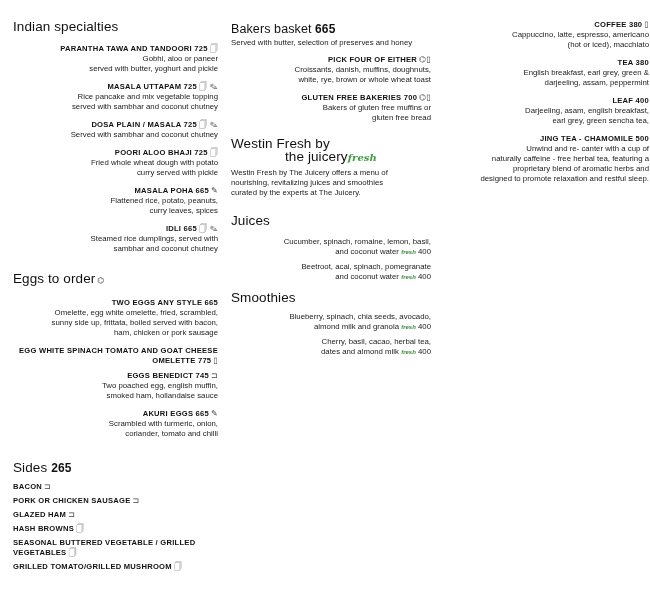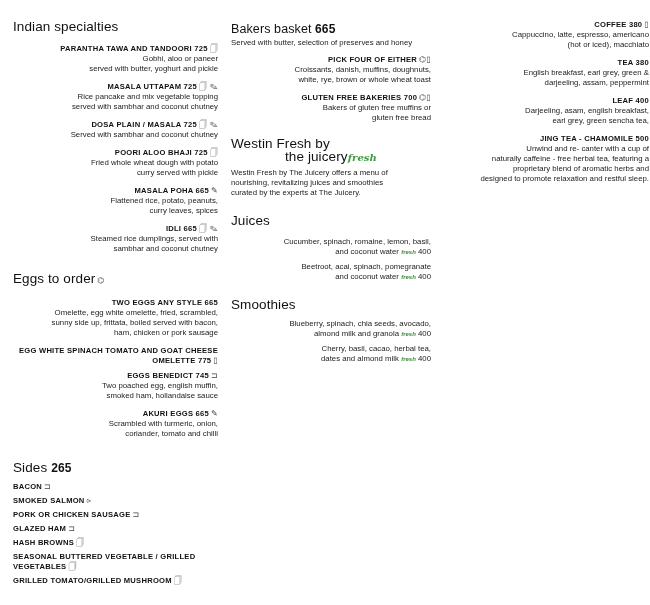--- a/index.html
+++ b/index.html
@@ -77,21 +77,20 @@
       <div class="name"><span>AKURI EGGS  665</span><span class="ic">✎</span></div>
       <div class="desc">Scrambled with turmeric, onion,</div>
       <div class="desc">coriander, tomato and chilli</div>
     </div>
   </div>
 
   <div style="margin-top:21px;">
     <div class="sec-title"><span>Sides</span> <span class="small">265</span></div>
     <div style="margin-top:6px;">
       <div class="side"><span>BACON</span><span class="ic">⊐</span></div>
-      <div class="side"><span>SMOKED SALMON</span><span class="ic">⪧</span></div>
       <div class="side"><span>PORK OR CHICKEN SAUSAGE</span><span class="ic">⊐</span></div>
       <div class="side"><span>GLAZED HAM</span><span class="ic">⊐</span></div>
       <div class="side"><span>HASH BROWNS</span><span class="ic">🗍</span></div>
       <div class="side"><span>SEASONAL BUTTERED VEGETABLE / GRILLED VEGETABLES</span><span class="ic">🗍</span></div>
       <div class="side"><span>GRILLED TOMATO/GRILLED MUSHROOM</span><span class="ic">🗍</span></div>
     </div>
   </div>
 </div>
 
 <div class="col c2">
@@ -125,21 +124,21 @@
     <div class="item" style="margin-top:8px;">
       <div class="desc">Cucumber, spinach, romaine, lemon, basil,</div>
       <div class="desc"><span>and coconut water</span> <span class="fresh">fresh</span> <span>400</span></div>
     </div>
     <div class="item" style="margin-top:5px;">
       <div class="desc">Beetroot, acai, spinach, pomegranate</div>
       <div class="desc"><span>and coconut water</span> <span class="fresh">fresh</span> <span>400</span></div>
     </div>
   </div>
 
-  <div style="margin-top:15px;">
+  <div style="margin-top:8px;">
     <div class="sec-title">Smoothies</div>
     <div class="item" style="margin-top:6px;">
       <div class="desc">Blueberry, spinach, chia seeds, avocado,</div>
       <div class="desc"><span>almond milk and granola</span> <span class="fresh">fresh</span> <span>400</span></div>
     </div>
     <div class="item" style="margin-top:5px;">
       <div class="desc">Cherry, basil, cacao, herbal tea,</div>
       <div class="desc"><span>dates and almond milk</span> <span class="fresh">fresh</span> <span>400</span></div>
     </div>
   </div>

